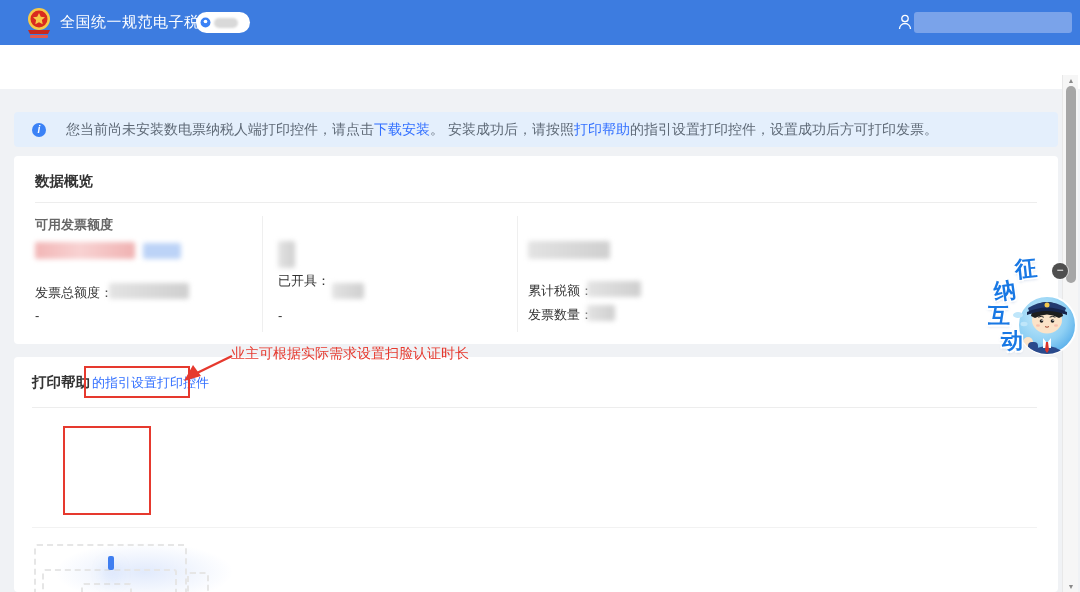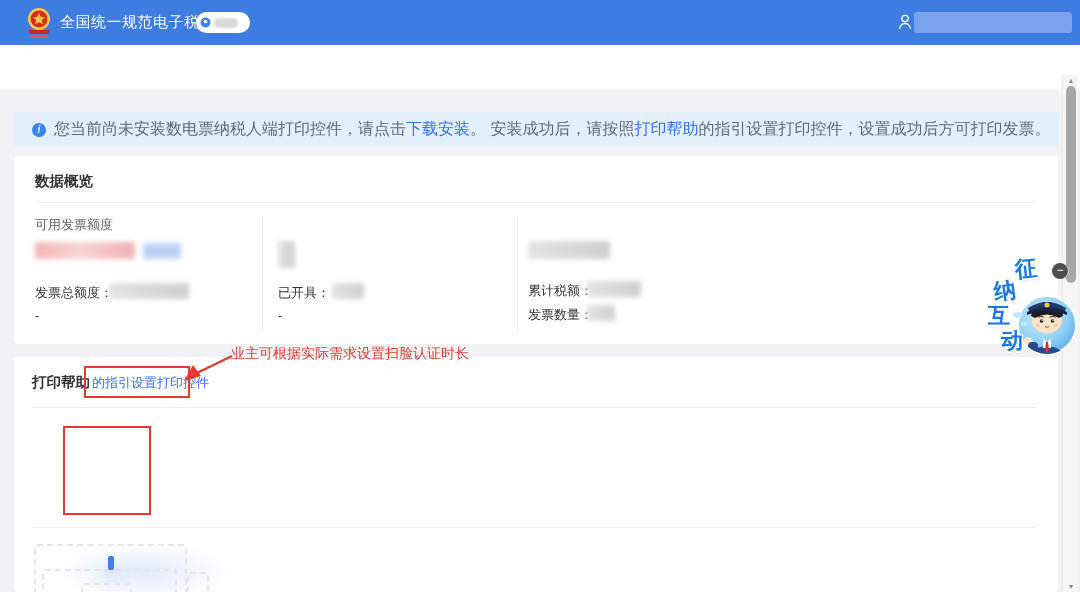--- a/index.html
+++ b/index.html
@@ -21,21 +21,21 @@
   .back-arrow { left:22px; top:54px; font-size:18px; color:#2b2b2b; cursor:pointer; line-height:22px; }
   .page-title { left:46px; top:56px; font-size:17px; font-weight:bold; color:#2b2b2b; }
   .crumb-parent { left:144px; top:60px; font-size:12.5px; color:#9aa0a6; }
   .crumb-sep { left:189px; top:60px; font-size:11px; color:#9aa0a6; }
   .crumb-current { left:201px; top:60px; font-size:12.5px; color:#333; }
   .guide-link { left:1005px; top:60px; font-size:13px; color:#3370ff; cursor:pointer; }
 
   
   .banner { left:14px; top:112px; width:1044px; height:35px; background:#e4effc; border-radius:4px; display:flex; align-items:center; padding-left:18px; z-index:4; }
   .info-ico { width:14px; height:14px; background:#3b82f6; border-radius:50%; color:#fff; font-size:10px; font-style:italic; font-weight:bold; text-align:center; line-height:14px; flex:0 0 auto; }
-  .banner-text { margin-left:8px; font-size:16px; color:#5f6a77; }
+  .banner-text { margin-left:20px; font-size:14px; color:#5f6a77; }
   .blue-link { color:#3370ff; cursor:pointer; }
 
   
   .card { background:#fff; border-radius:4px; z-index:3; }
   .overview-card { left:14px; top:156px; width:1044px; height:188px; }
   .fill-card { left:14px; top:357px; width:1044px; height:235px; }
   .sec-title { font-size:14.5px; color:#333; font-weight:600; }
   .hr { position:absolute; background:#ededed; height:1px; }
 
   .col-label { font-size:13px; color:#666; }
@@ -111,29 +111,29 @@
     <span>您当前尚未安装数电票纳税人端打印控件，请点击</span><span class="blue-link">下载安装</span><span>。 安装成功后，请按照</span><span class="blue-link">打印帮助</span><span>的指引设置打印控件，设置成功后方可打印发票。</span>
   </div>
 </div>
 
 <div class="abs card overview-card">
   <div class="abs sec-title" style="left:21px; top:16px;">数据概览</div>
   <div class="hr" style="left:21px; top:46px; width:1002px;"></div>
   <div class="vdiv" style="left:248px; top:60px; height:116px;"></div>
   <div class="vdiv" style="left:503px; top:60px; height:116px;"></div>
 
-  <div class="abs col-label" style="left:21px; top:60px;">可用发票额度</div>
+  <div class="abs col-label" style="left:21px; top:60px;font-weight:bold;">可用发票额度</div>
   <div class="abs blur-red" style="left:21px; top:86px; width:100px; height:17px;"></div>
   <div class="abs blur-blue" style="left:129px; top:87px; width:38px; height:16px;"></div>
   <div class="abs stat-row" style="left:21px; top:128px;">发票总额度：</div>
   <div class="abs blur-gray" style="left:95px; top:127px; width:80px; height:16px;"></div>
   <div class="abs stat-row" style="left:21px; top:152px;">-</div>
 
   <div class="abs blur-gray" style="left:264px; top:85px; width:17px; height:27px;"></div>
-  <div class="abs stat-row" style="left:264px; top:128px;">已开具：</div>
+  <div class="abs stat-row" style="left:264px; top:116px;">已开具：</div>
   <div class="abs blur-gray" style="left:318px; top:127px; width:32px; height:16px;"></div>
   <div class="abs stat-row" style="left:264px; top:152px;">-</div>
 
   <div class="abs blur-gray" style="left:514px; top:85px; width:82px; height:18px;"></div>
   <div class="abs stat-row" style="left:514px; top:126px;">累计税额：</div>
   <div class="abs blur-gray" style="left:573px; top:125px; width:54px; height:16px;"></div>
   <div class="abs stat-row" style="left:514px; top:150px;">发票数量：</div>
   <div class="abs blur-gray" style="left:573px; top:149px; width:28px; height:16px;"></div>
 </div>
 

